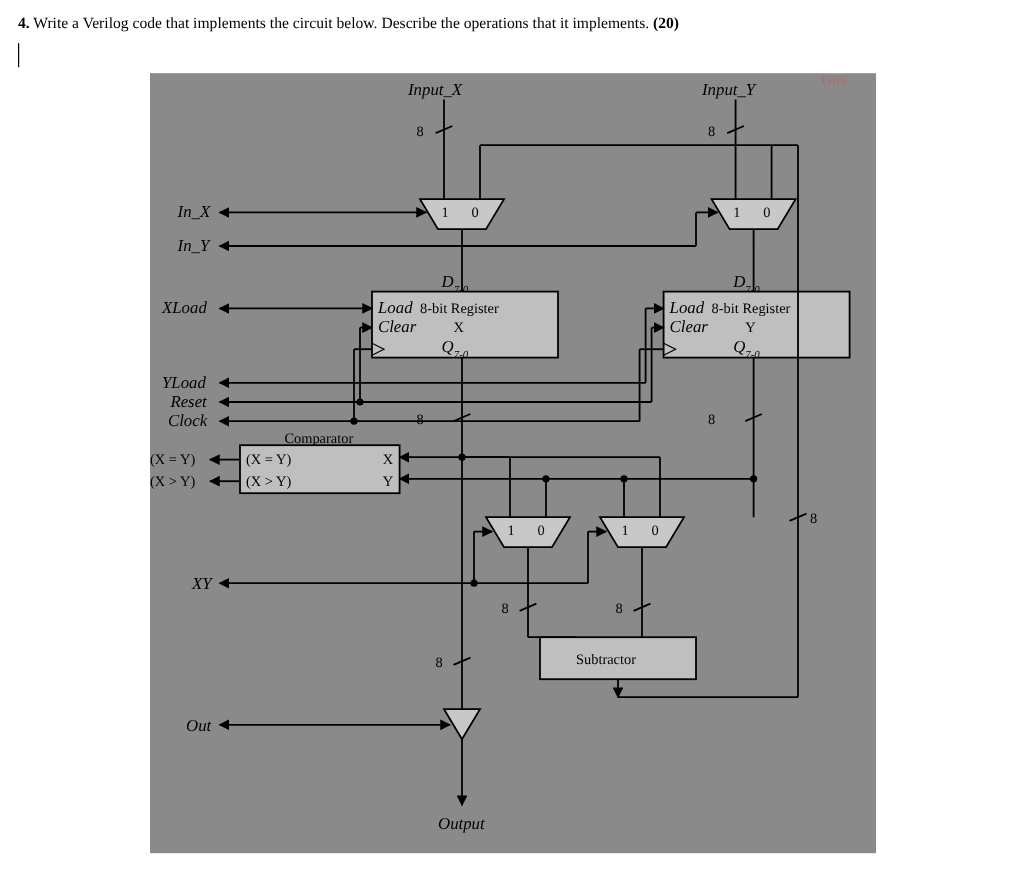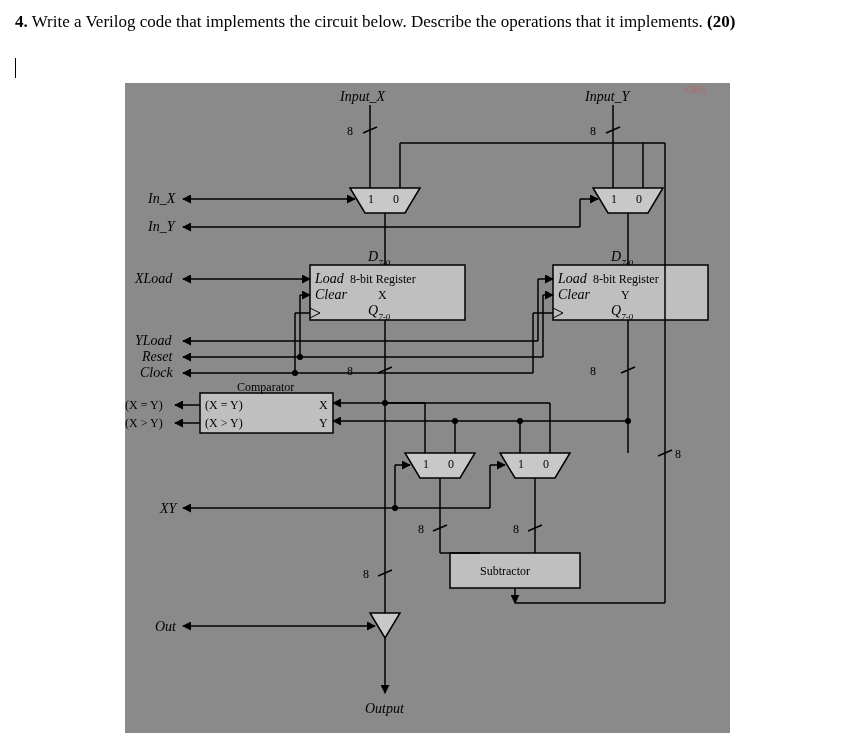--- a/index.html
+++ b/index.html
@@ -4,23 +4,23 @@
 <style>
   body {
     margin: 0;
     padding: 10px 15px;
     font-family: Georgia, 'Times New Roman', serif;
     background: #fff;
     width: 855px;
     box-sizing: border-box;
   }
   .question-text {
-    font-size: 17px;
+    font-size: 13px;
     line-height: 1.4;
-    margin-bottom: 24px;
+    margin-bottom: 8px;
   }
   .question-text b {
     font-weight: bold;
   }
   .cursor {
     display: inline-block;
     width: 1px;
     height: 20px;
     background: #000;
     vertical-align: middle;

